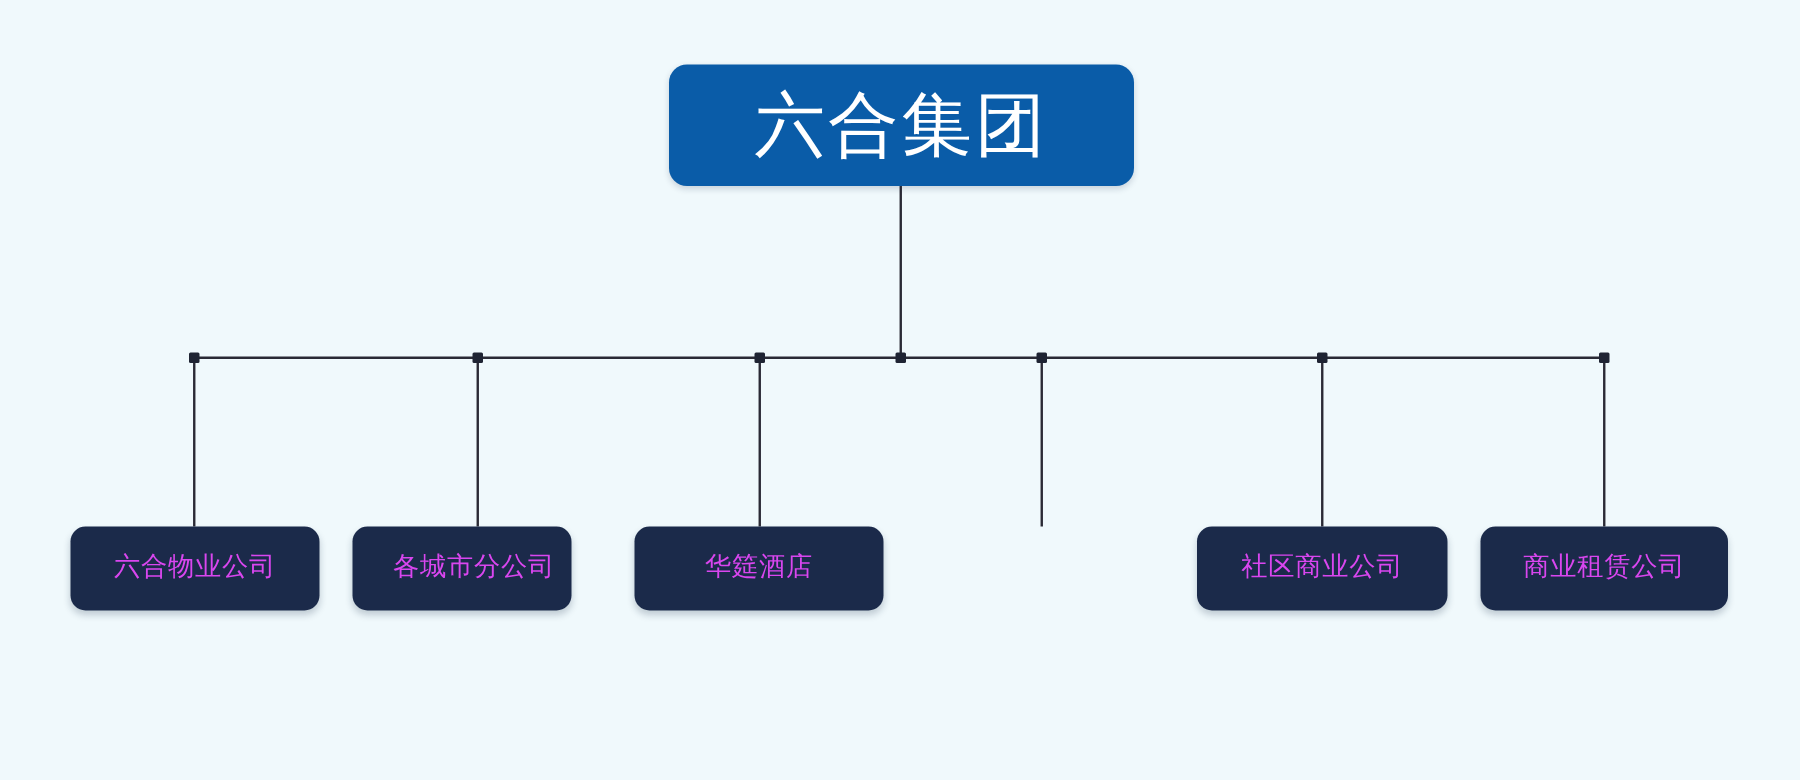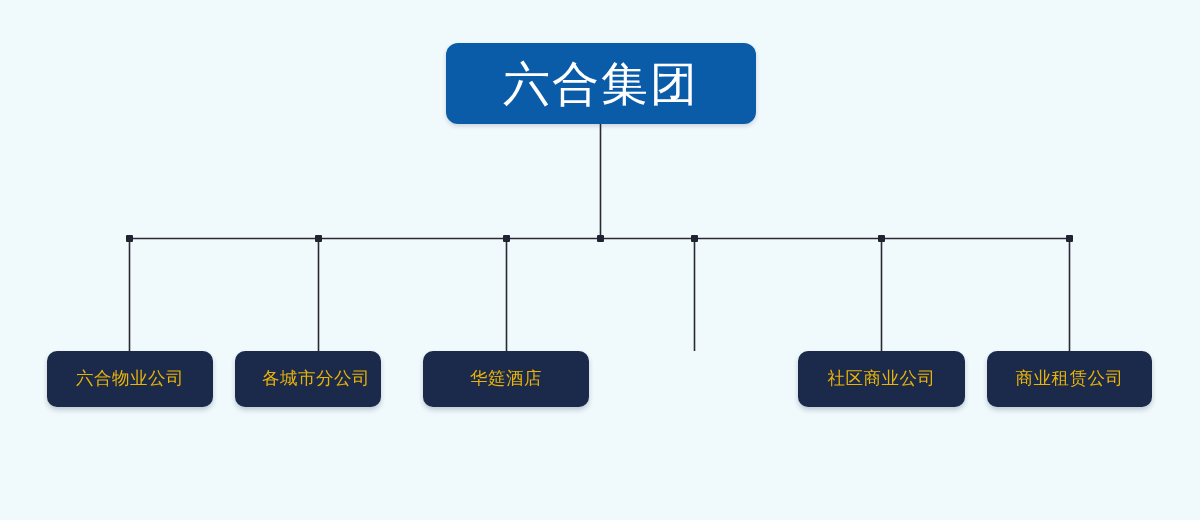--- a/index.html
+++ b/index.html
@@ -63,21 +63,21 @@
     height: 56px;
     background: #1b2a4a;
     border-radius: 10px;
     display: flex;
     align-items: center;
     justify-content: center;
     box-sizing: border-box;
     box-shadow: 0 3px 5px rgba(20, 40, 70, 0.22);
   }
   .child-label {
-    color: #eab308;
+    color: #d946ef;
     font-size: 17.5px;
     line-height: 1;
     letter-spacing: 0.5px;
     font-weight: 400;
     white-space: nowrap;
     font-family: "DejaVu Sans", "Liberation Sans", sans-serif;
   }
 
   .n1 { left: 47px;  width: 166px; }
   .n2 { left: 235px; width: 146px; padding-left: 16px; }

